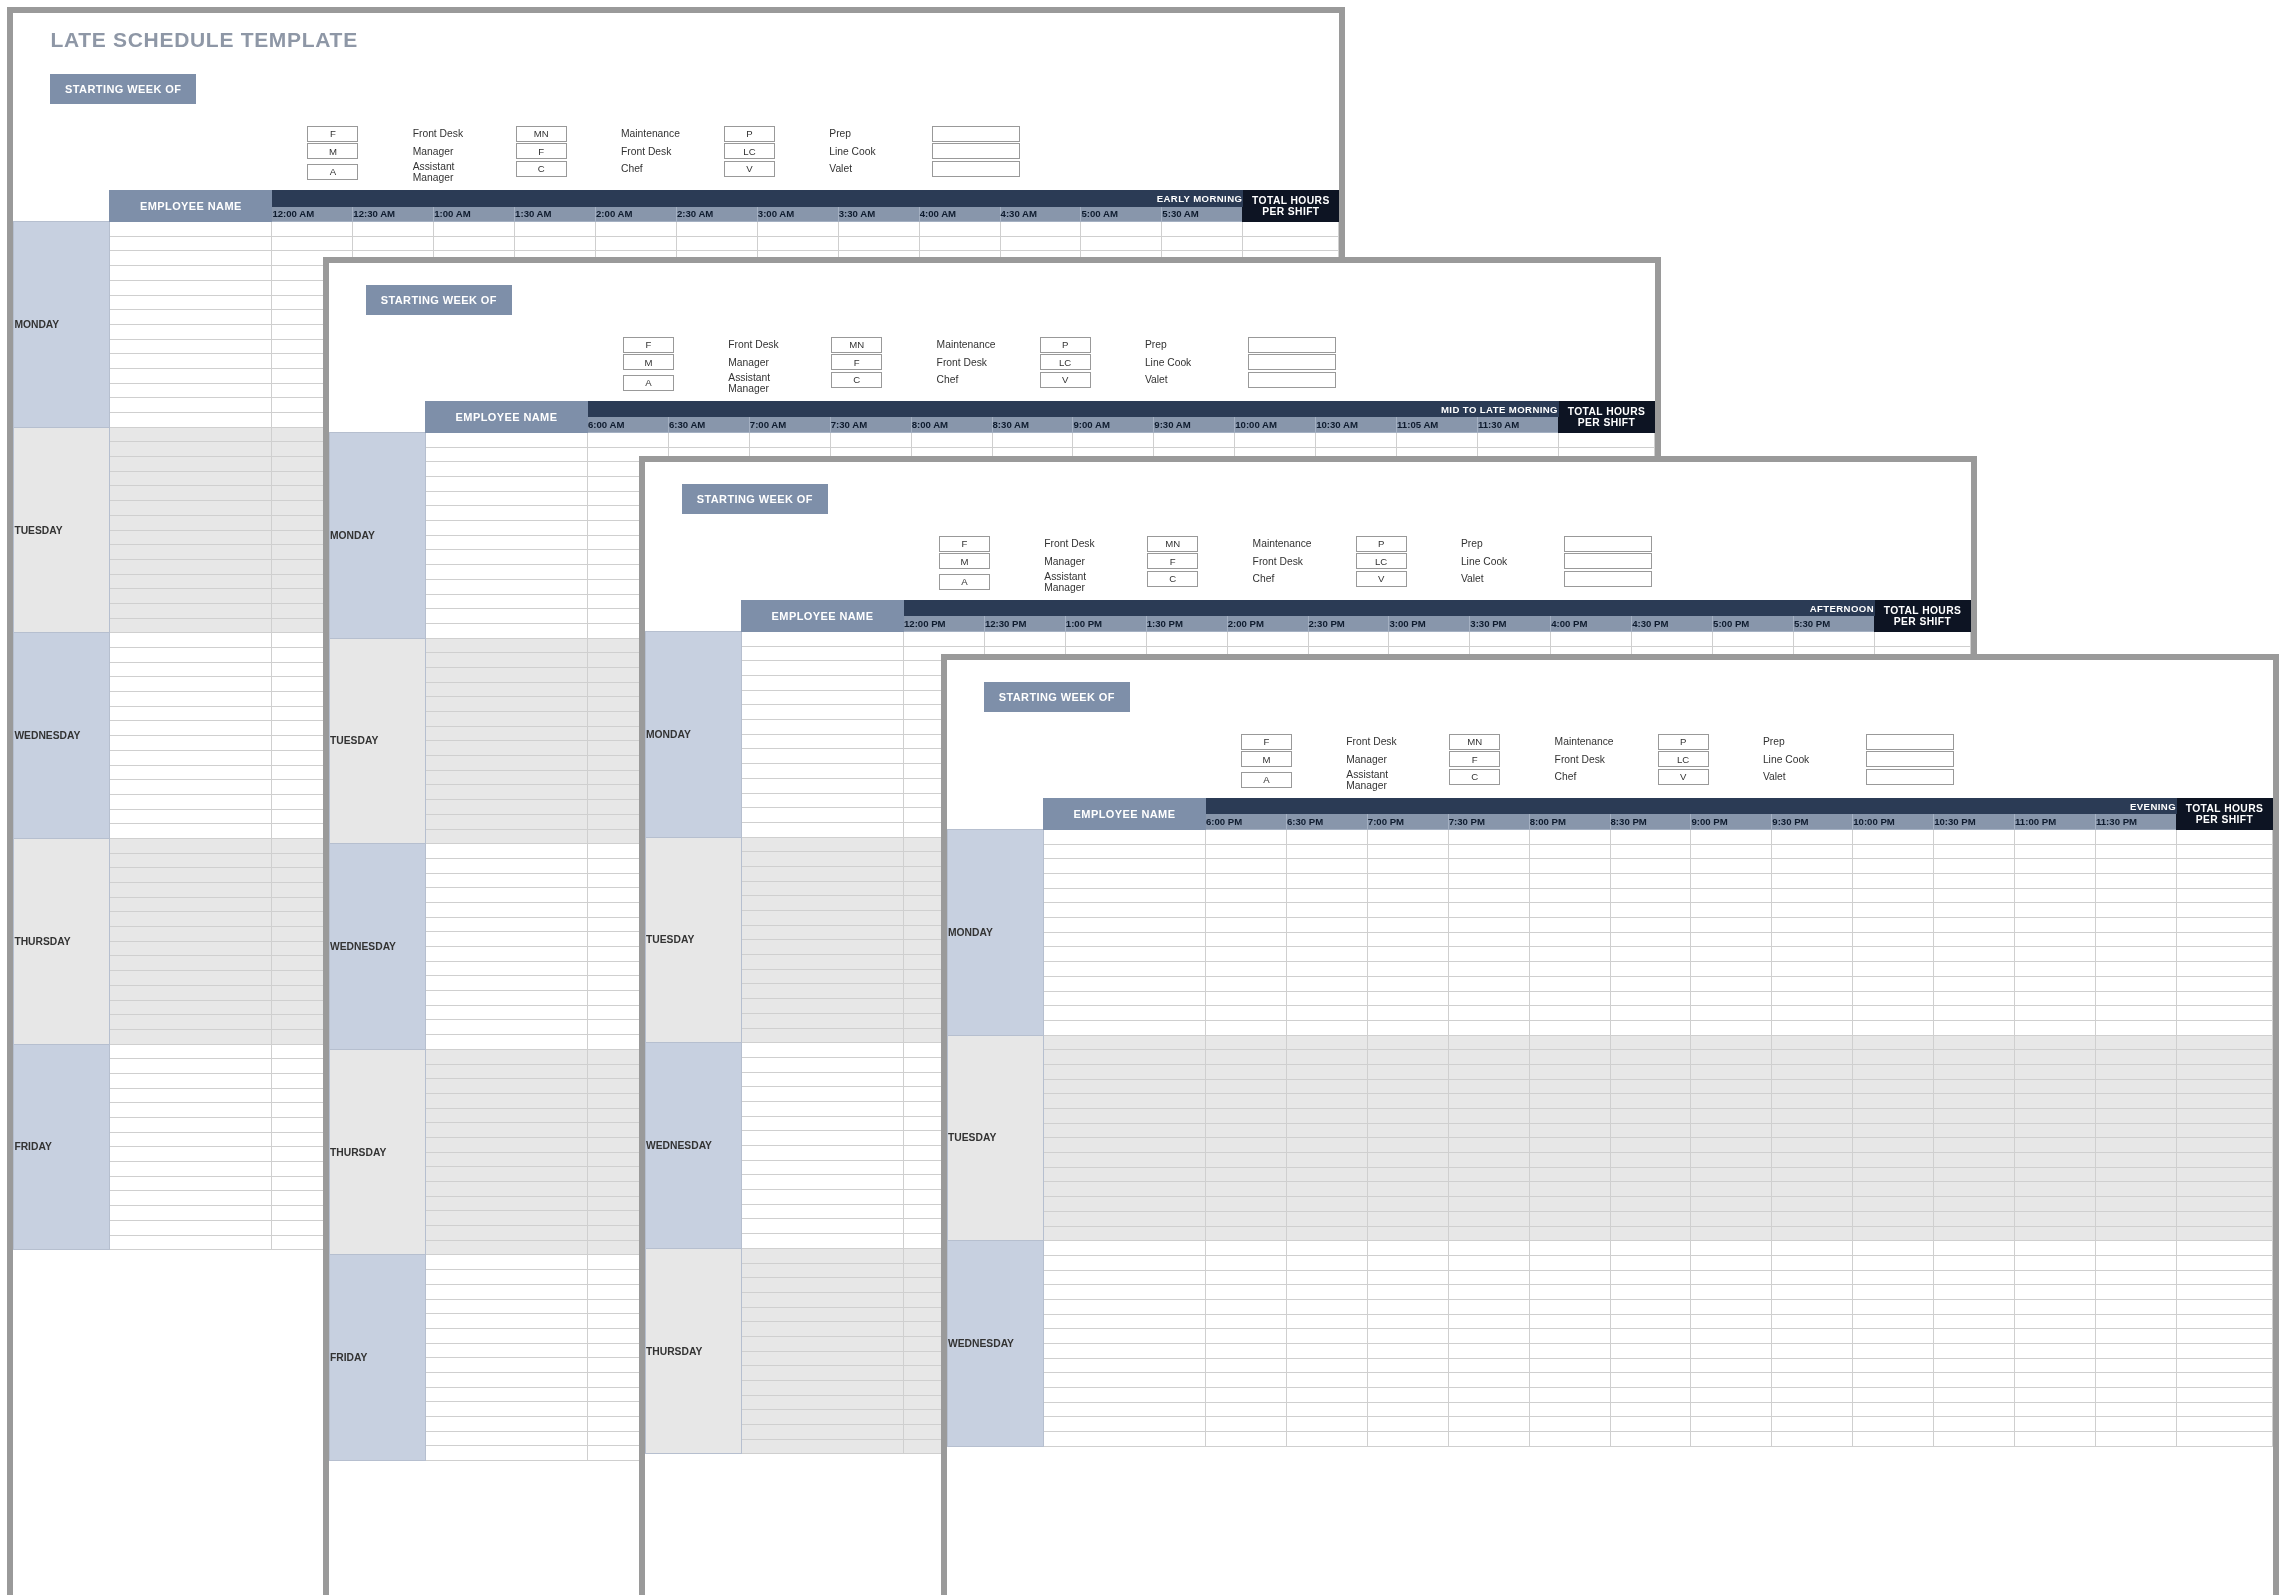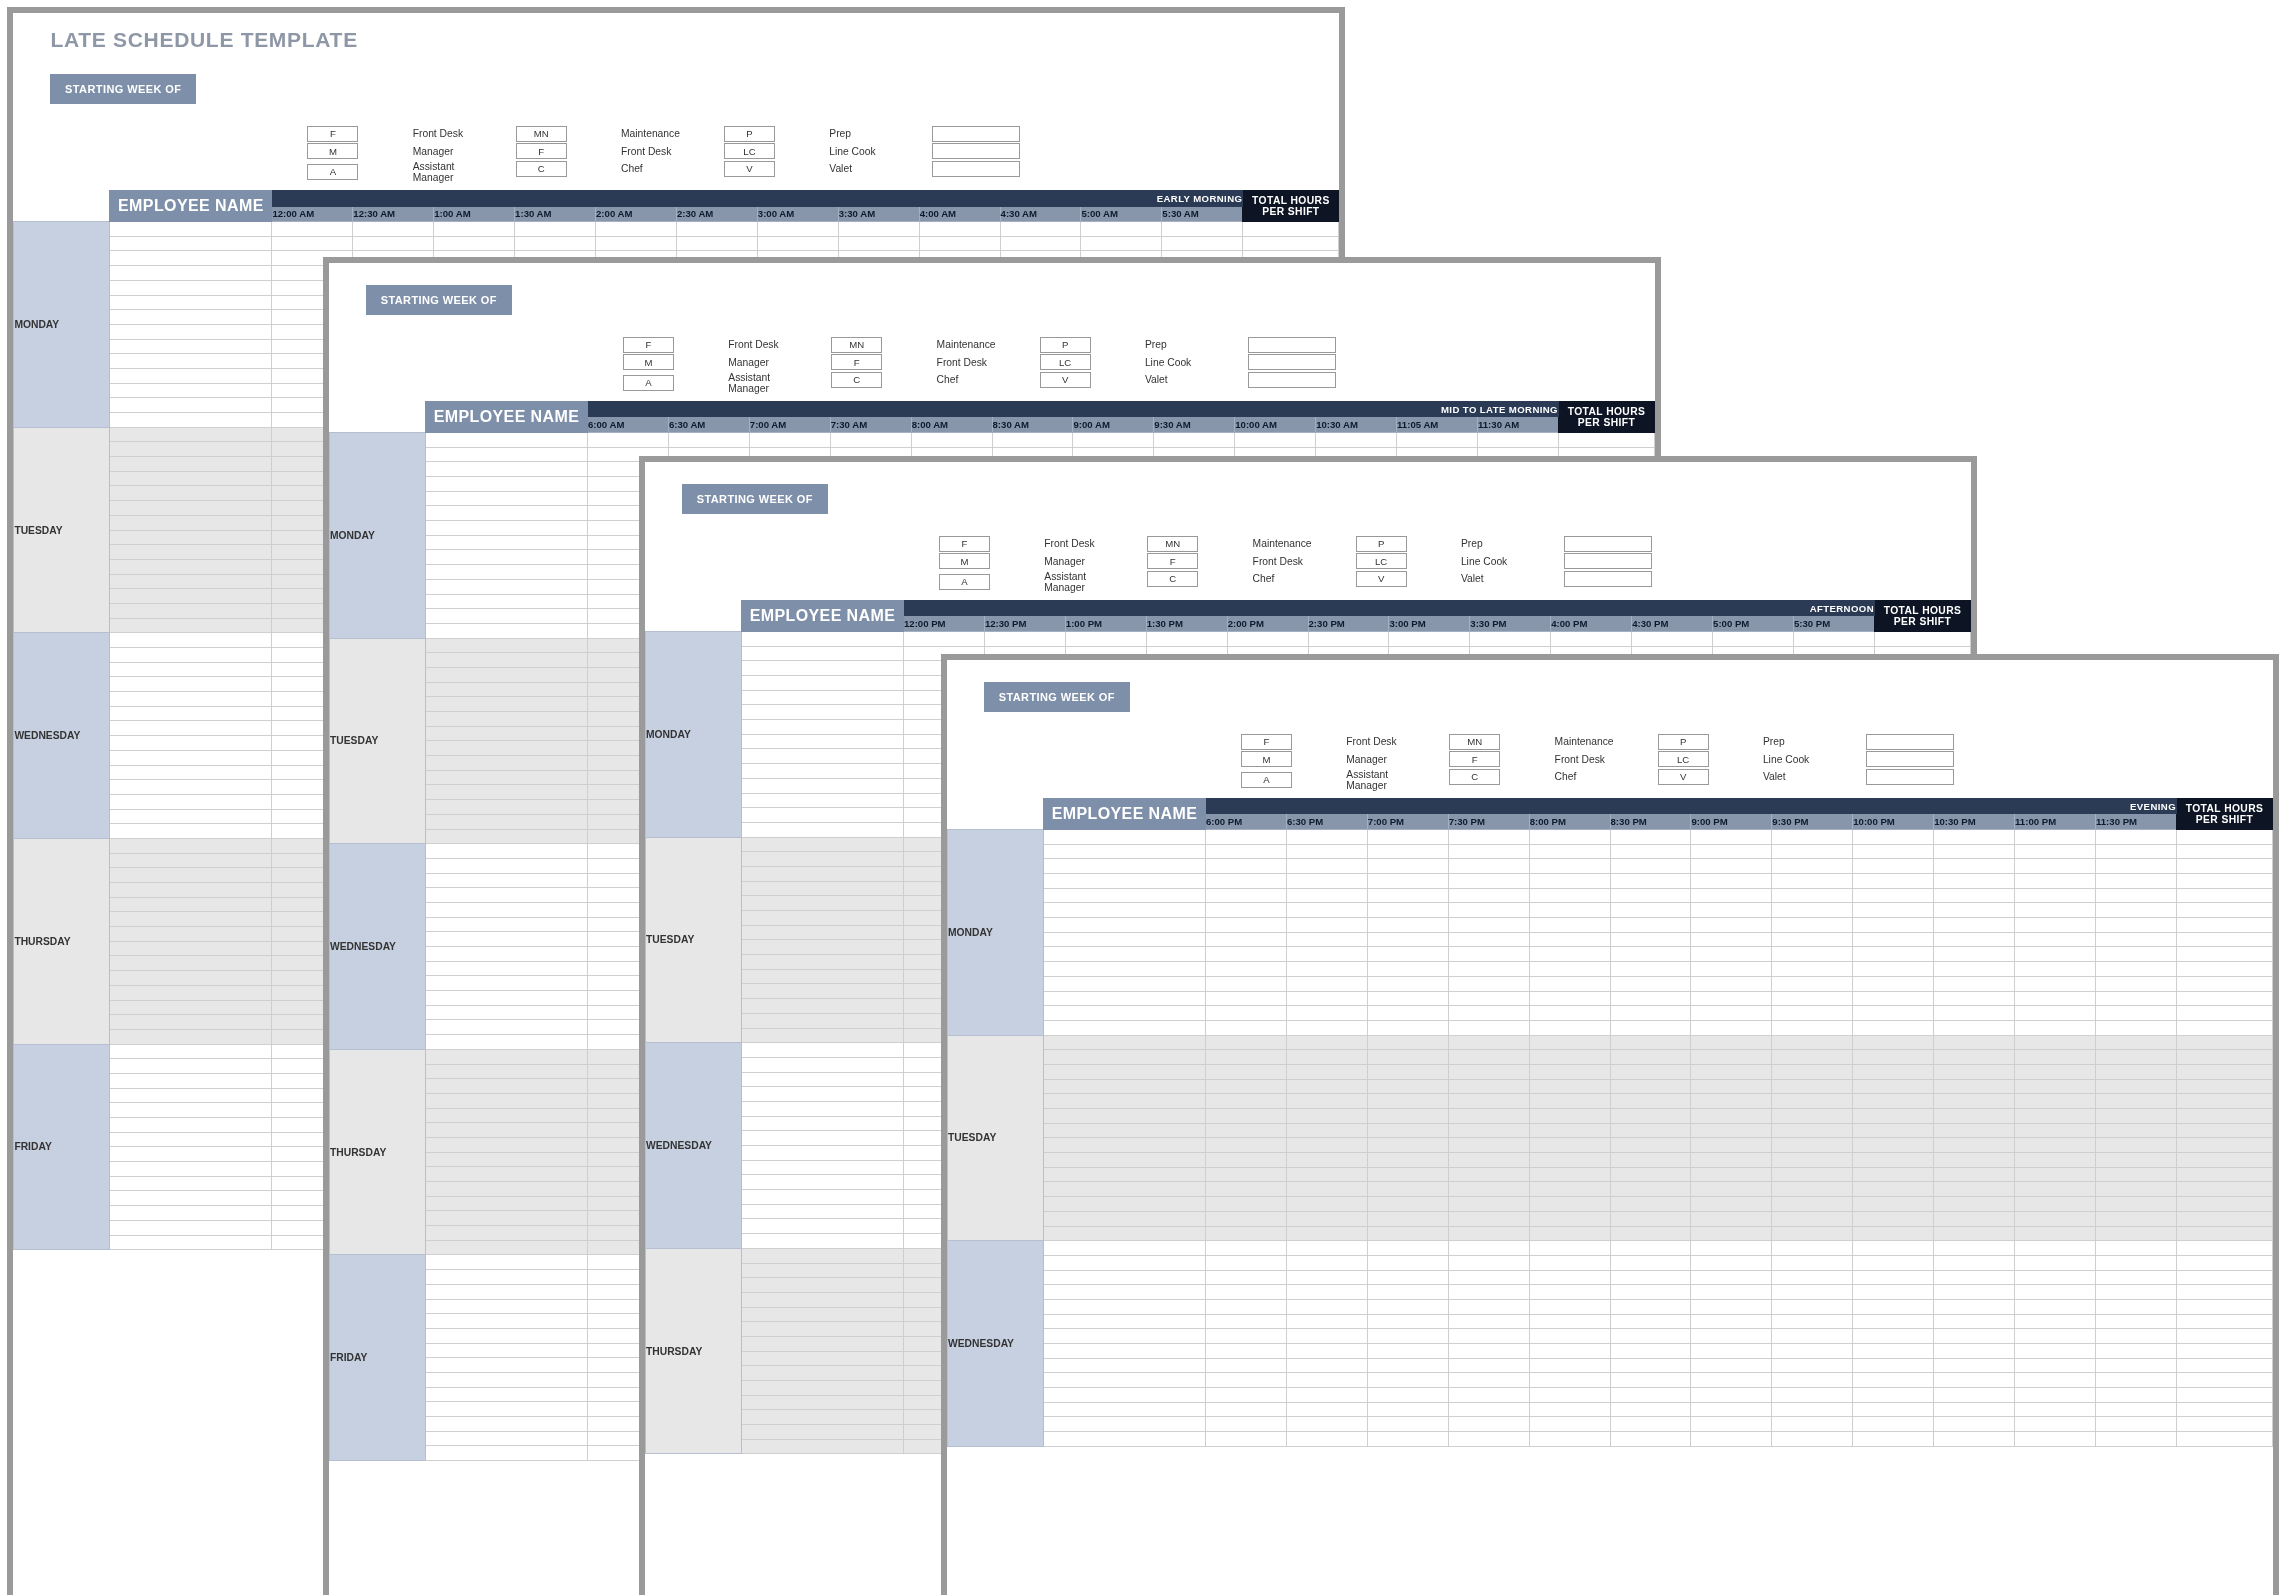--- a/index.html
+++ b/index.html
@@ -54,21 +54,21 @@
   .legend-label { font-size: 10.3px; width: 110px; padding-left: 44px; }
   .legend-blank { width: 88px; height: 16px; border: 0.7px solid #999; }
 
   
   .sched { border-collapse: collapse; width: 100%; table-layout: fixed; margin-top: 4.4px; }
   .sched td, .sched th { border: 0.7px solid #cfcfcf; }
   .sched th { font-size: 9.6px; font-weight: 700; }
 
   th.emp-hdr {
     background: #7e8fa9; color: #fff; height: 31px; text-align: center;
-    font-size: 16px; letter-spacing: 0.4px; border-color:#7e8fa9;
+    font-size: 11px; letter-spacing: 0.4px; border-color:#7e8fa9;
     vertical-align: middle;
   }
   th.shift-hdr {
     background: #2b3b55; color: #fff; height: 15.4px; text-align: right;
     font-size: 9.6px; letter-spacing: 0.4px; border-color:#2b3b55;
   }
   th.total-hdr {
     background: #0d1423; color: #fff; height: 24px; text-align: center;
     font-size: 10.3px; line-height: 1.1; letter-spacing: 0.4px; border-color:#0d1423;
   }

